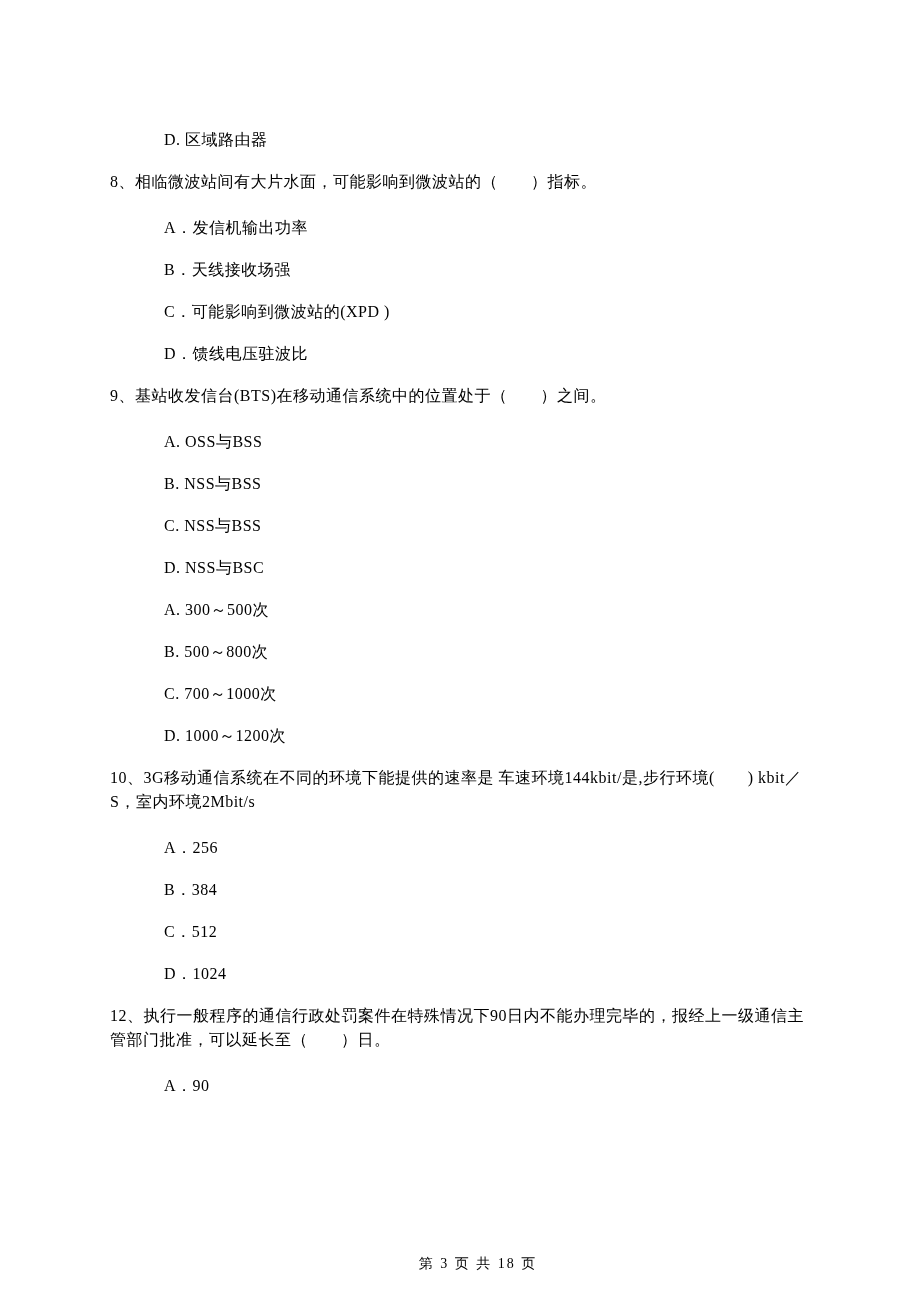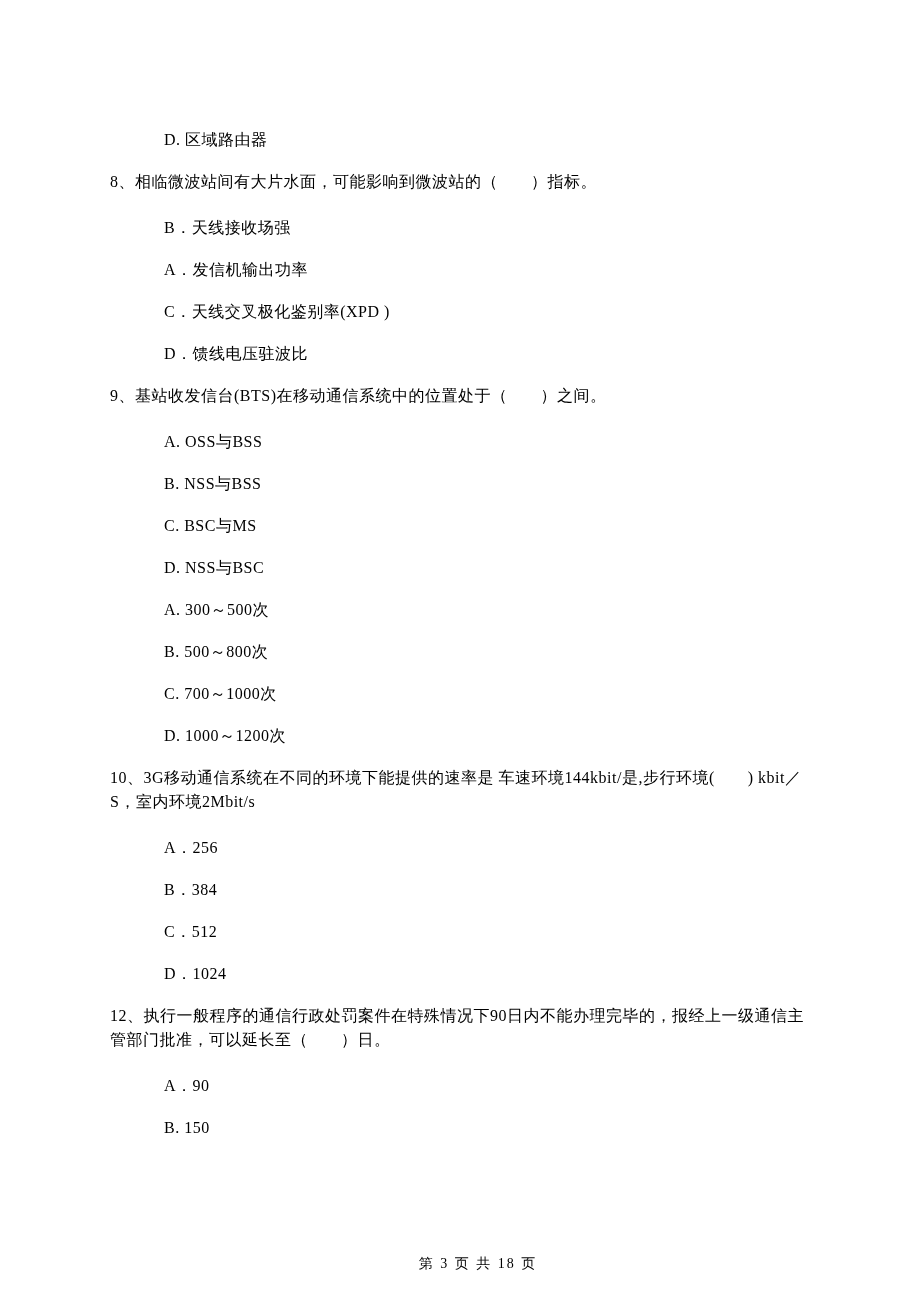--- a/index.html
+++ b/index.html
@@ -40,40 +40,39 @@
   }
 </style>
 </head>
 <body>
 
 <div class="page">
 
   <div class="option">D.  区域路由器</div>
 
   <div class="question">8、相临微波站间有大片水面，可能影响到微波站的（　　）指标。</div>
+  <div class="option">A．发信机输出功率</div>
   <div class="option">B．天线接收场强</div>
-  <div class="option">A．发信机输出功率</div>
-  <div class="option">C．天线交叉极化鉴别率(XPD )</div>
+  <div class="option">C．可能影响到微波站的(XPD )</div>
   <div class="option">D．馈线电压驻波比</div>
 
   <div class="question">9、基站收发信台(BTS)在移动通信系统中的位置处于（　　）之间。</div>
   <div class="option">A.  OSS与BSS</div>
   <div class="option">B.  NSS与BSS</div>
-  <div class="option">C.  BSC与MS</div>
+  <div class="option">C.  NSS与BSS</div>
   <div class="option">D.  NSS与BSC</div>
 
   <div class="option">A.  300～500次</div>
   <div class="option">B.  500～800次</div>
   <div class="option">C.  700～1000次</div>
   <div class="option">D.  1000～1200次</div>
 
   <div class="question">10、3G移动通信系统在不同的环境下能提供的速率是 车速环境144kbit/是,步行环境(　　) kbit／S，室内环境2Mbit/s</div>
   <div class="option">A．256</div>
   <div class="option">B．384</div>
   <div class="option">C．512</div>
   <div class="option">D．1024</div>
 
   <div class="question">12、执行一般程序的通信行政处罚案件在特殊情况下90日内不能办理完毕的，报经上一级通信主管部门批准，可以延长至（　　）日。</div>
   <div class="option">A．90</div>
-  <div class="option">B.  150</div>
 
   <div class="footer">第 3 页 共 18 页</div>
 </div>
 
 </body></html>

